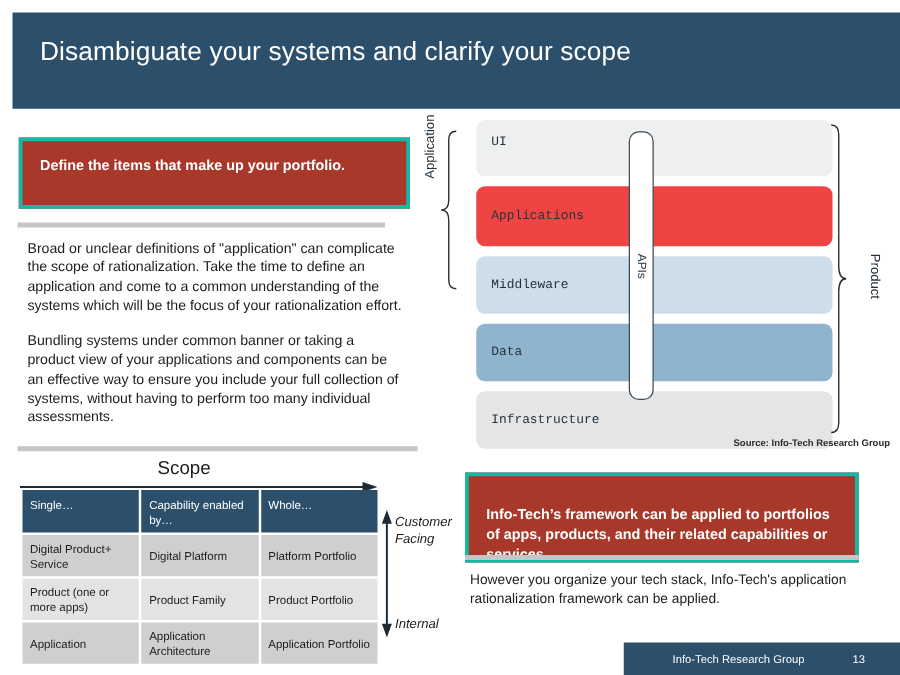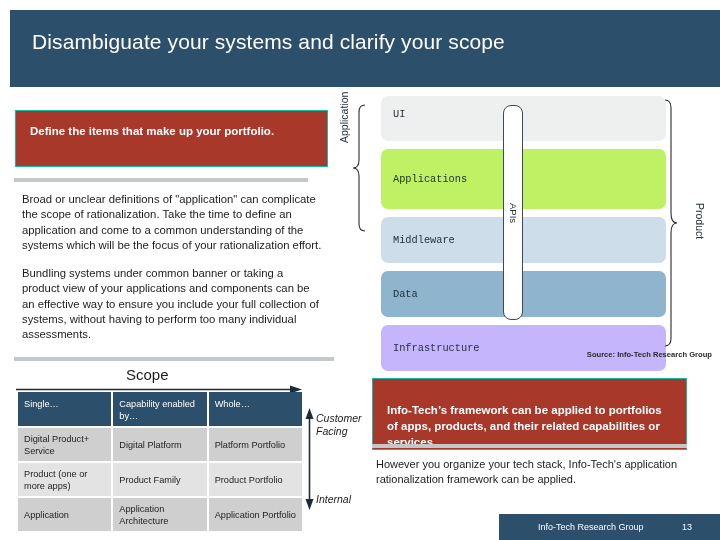--- a/index.html
+++ b/index.html
@@ -29,21 +29,21 @@
     font-size: 21px;
     font-weight: normal;
     letter-spacing: .1px;
     white-space: nowrap;
   }
 
   
   .redbox {
     position: absolute;
     background: #a7382a;
-    border: 1px solid #14b8a6;
+    border: 3px solid #14b8a6;
     color: #ffffff;
     font-weight: bold;
     font-size: 11.5px;
     line-height: 16px;
     padding: 12px 14px 0 14px;
   }
   .redbox-left  { left: 15px;  top: 110px; width: 313px; height: 57px; }
   .redbox-right { left: 372px; top: 378px; width: 315px; height: 72px;
                   padding-top: 23px; }
 
@@ -81,24 +81,24 @@
   }
   .layer span {
     position: absolute;
     left: 12px; top: 50%;
     transform: translateY(-50%);
     white-space: nowrap;
     font-family: Liberation Mono, monospace;
   }
   .layer.ui   { background: #eef0f0; height: 45px; }
   .layer.ui span { top: 12px; transform: none; }
-  .layer.apps { background: #bef264; height: 60px; }
+  .layer.apps { background: #ef4444; height: 48px; }
   .layer.mid  { background: #cddeea; height: 46px; }
   .layer.data { background: #8fb4cd; height: 46px; }
-  .layer.infra{ background: #c4b5fd; height: 46px; margin-bottom: 12px; }
+  .layer.infra{ background: #e5e5e5; height: 46px; margin-bottom: 12px; }
 
   
   .apis {
     position: absolute;
     left: 503px; top: 105px;
     width: 20px; height: 215px;
     background: #ffffff;
     border: 1.2px solid #3c4b57;
     border-radius: 8px;
     z-index: 5;

